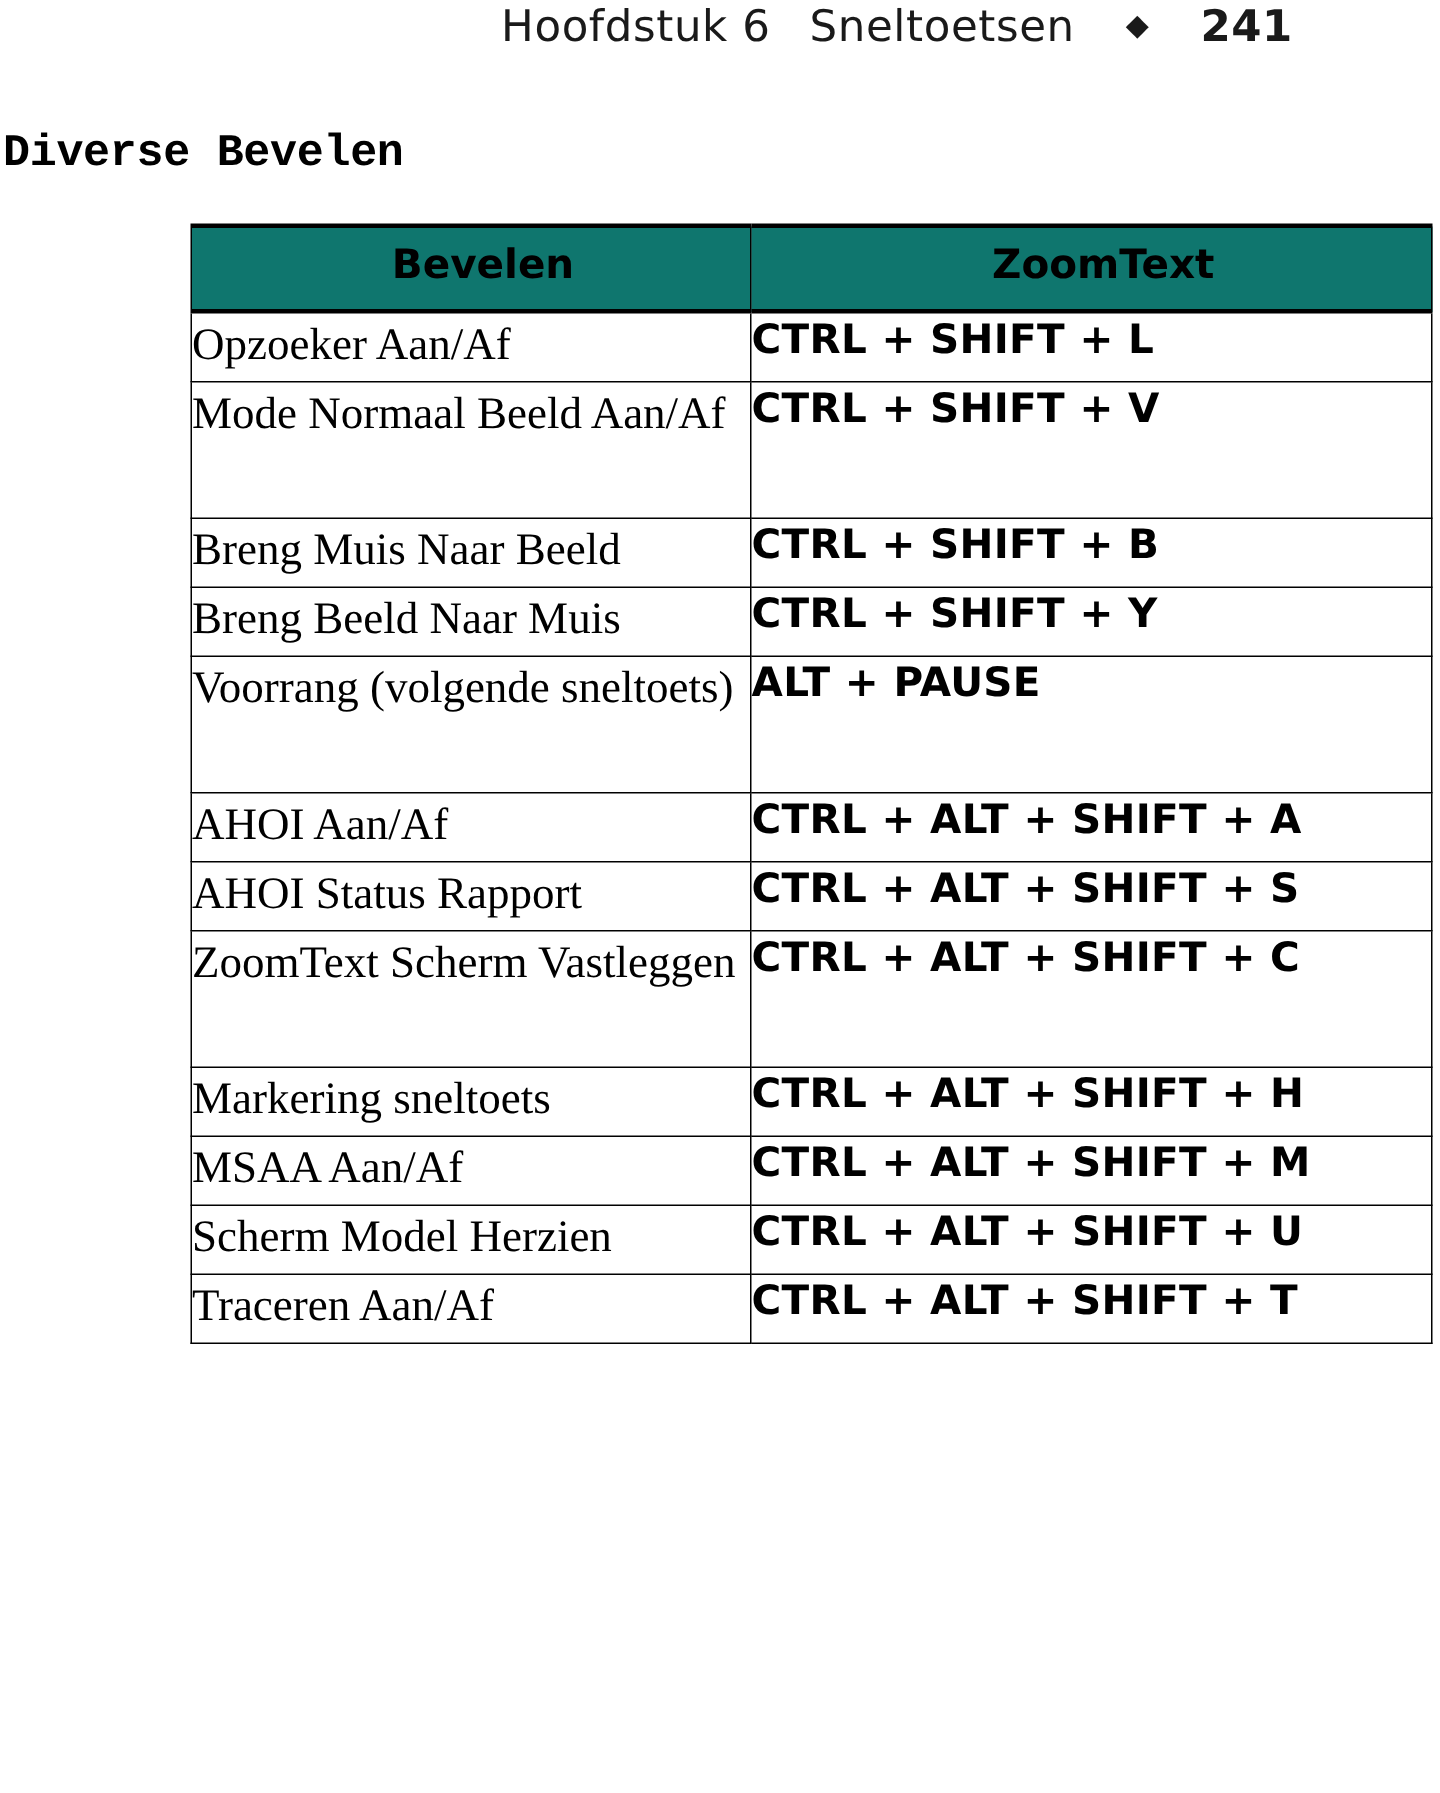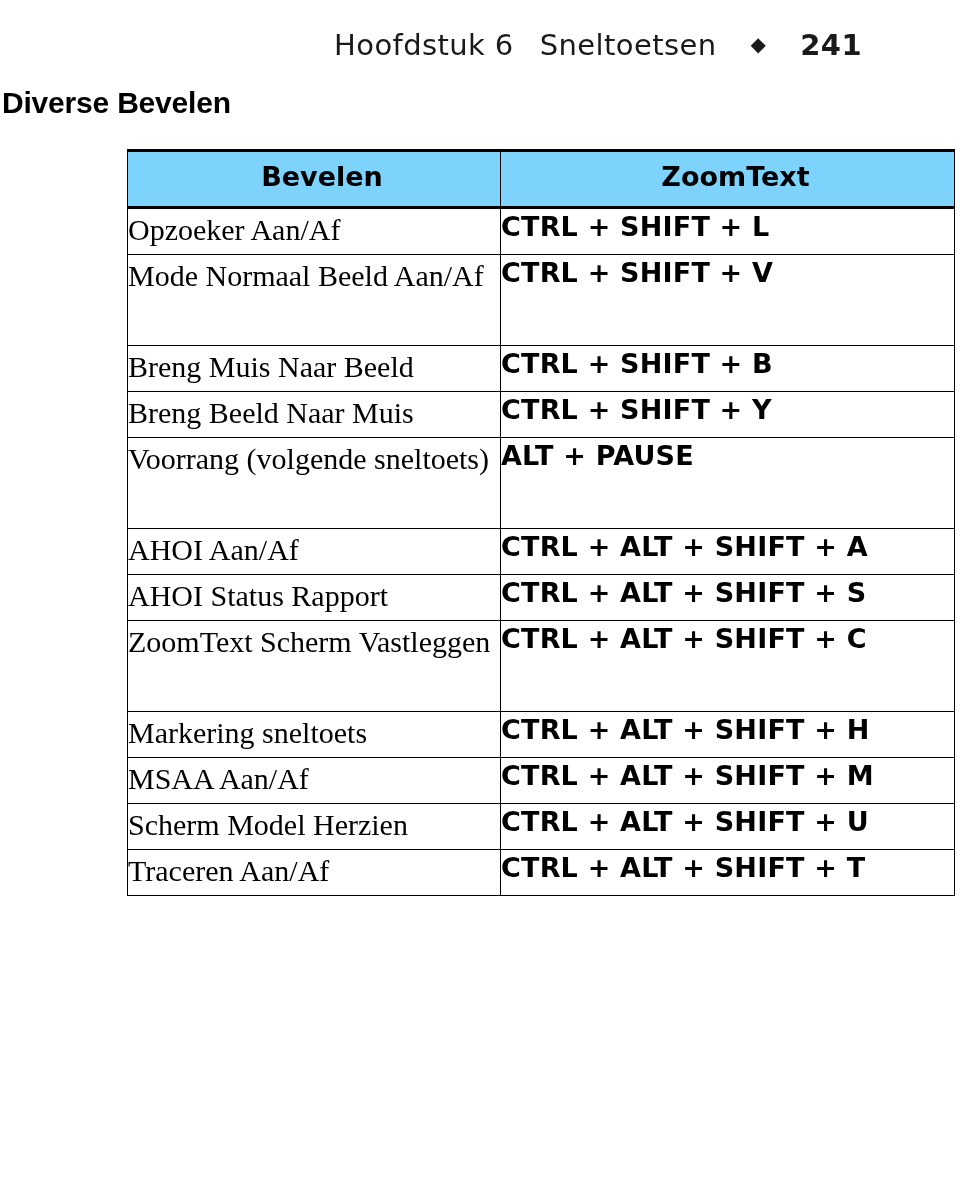--- a/index.html
+++ b/index.html
@@ -17,21 +17,21 @@
   }
 
   
   .page-header {
     position: absolute;
     top: 0;
     left: 0;
     width: 872px;
     height: 62px;
     display: flex;
-    align-items: flex-end;
+    align-items: flex-start;
     justify-content: flex-end;
     padding-right: 10px;
     box-sizing: border-box;
   }
   .page-header .hdr-inner {
     display: flex;
     align-items: baseline;
     font-family: "DejaVu Sans", "Liberation Sans", sans-serif;
     font-size: 29px;
     font-weight: 400;
@@ -41,21 +41,21 @@
   .hdr-chapter { margin-right: 26px; white-space: pre; }
   .hdr-title   { margin-right: 34px; white-space: pre; }
   .hdr-diamond { font-size: 20px; margin-right: 34px; line-height: 1; position: relative; top: -4px; }
   .hdr-page    { white-space: pre; font-weight: bold; }
 
   
   .section-heading {
     position: absolute;
     top: 86px;
     left: 2px;
-    font-family: Liberation Sans, sans-serif;
+    font-family: Liberation Mono, monospace;
     font-weight: bold;
     font-size: 30px;
     letter-spacing: -0.2px;
     color: #000000;
   }
 
   
   .shortcut-table {
     position: absolute;
     left: 127px;
@@ -68,21 +68,21 @@
   .shortcut-table th {
     border: 1.5px solid #000000;
     vertical-align: top;
     padding: 0;
   }
   .col-cmd  { width: 373px; }
   .col-keys { width: 454px; }
 
   
   .shortcut-table thead th {
-    background: #7dd3fc;
+    background: #0f766e;
     border-bottom: 3px solid #000000;
     height: 54px;
   }
   .shortcut-table thead th:first-child { border-top: 3px solid #000000; }
   .shortcut-table thead th:last-child  { border-top: 3px solid #000000; }
   .th-text {
     font-family: "DejaVu Sans", "Liberation Sans", sans-serif;
     font-weight: bold;
     font-size: 27px;
     padding: 10px 0 0 16px;

